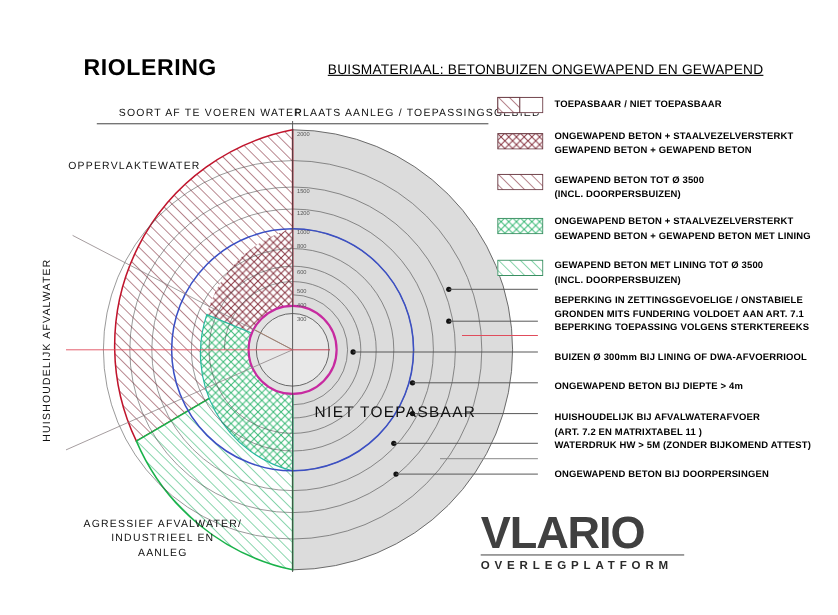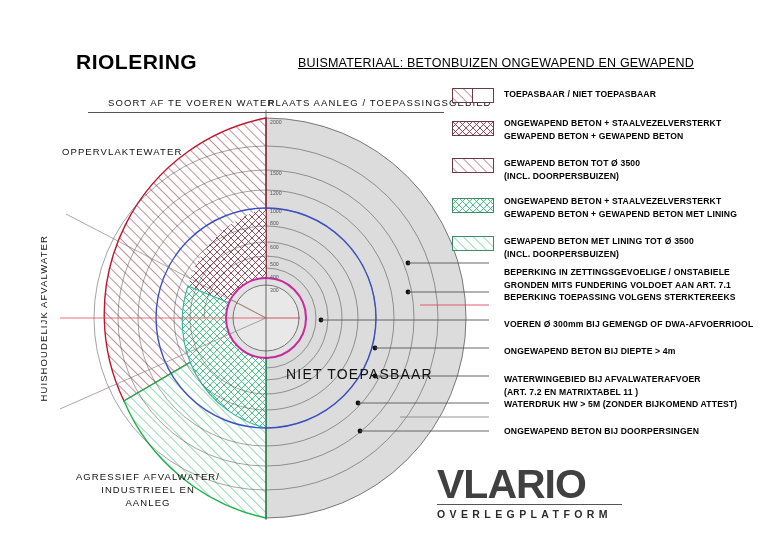--- a/index.html
+++ b/index.html
@@ -291,27 +291,27 @@
     </div>
 
     <div class="lead" style="margin-top:1px;">
       <div class="ltxt">BEPERKING IN ZETTINGSGEVOELIGE / ONSTABIELE</div>
       <div class="ltxt">GRONDEN MITS FUNDERING VOLDOET AAN ART. 7.1</div>
     </div>
     <div class="lead">
       <div class="ltxt">BEPERKING TOEPASSING VOLGENS STERKTEREEKS</div>
     </div>
     <div class="lead" style="margin-top:14px;">
-      <div class="ltxt">VOEREN Ø 300mm BIJ GEMENGD OF DWA-AFVOERRIOOL</div>
+      <div class="ltxt">BUIZEN Ø 300mm BIJ LINING OF DWA-AFVOERRIOOL</div>
     </div>
     <div class="lead" style="margin-top:15px;">
       <div class="ltxt">ONGEWAPEND BETON BIJ DIEPTE &gt; 4m</div>
     </div>
     <div class="lead" style="margin-top:15px;">
-      <div class="ltxt">WATERWINGEBIED BIJ AFVALWATERAFVOER</div>
+      <div class="ltxt">HUISHOUDELIJK BIJ AFVALWATERAFVOER</div>
       <div class="ltxt">(ART. 7.2 EN MATRIXTABEL 11 )</div>
     </div>
     <div class="lead">
       <div class="ltxt">WATERDRUK HW &gt; 5M (ZONDER BIJKOMEND ATTEST)</div>
     </div>
     <div class="lead" style="margin-top:14px;">
       <div class="ltxt">ONGEWAPEND BETON BIJ DOORPERSINGEN</div>
     </div>
   </div>
 

